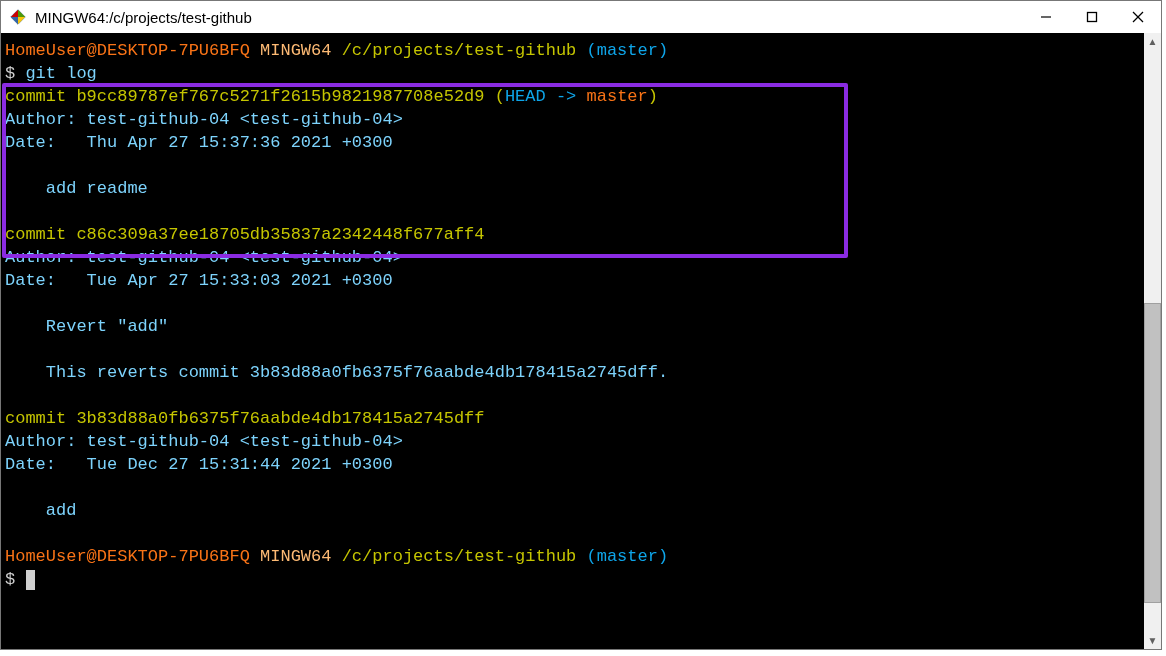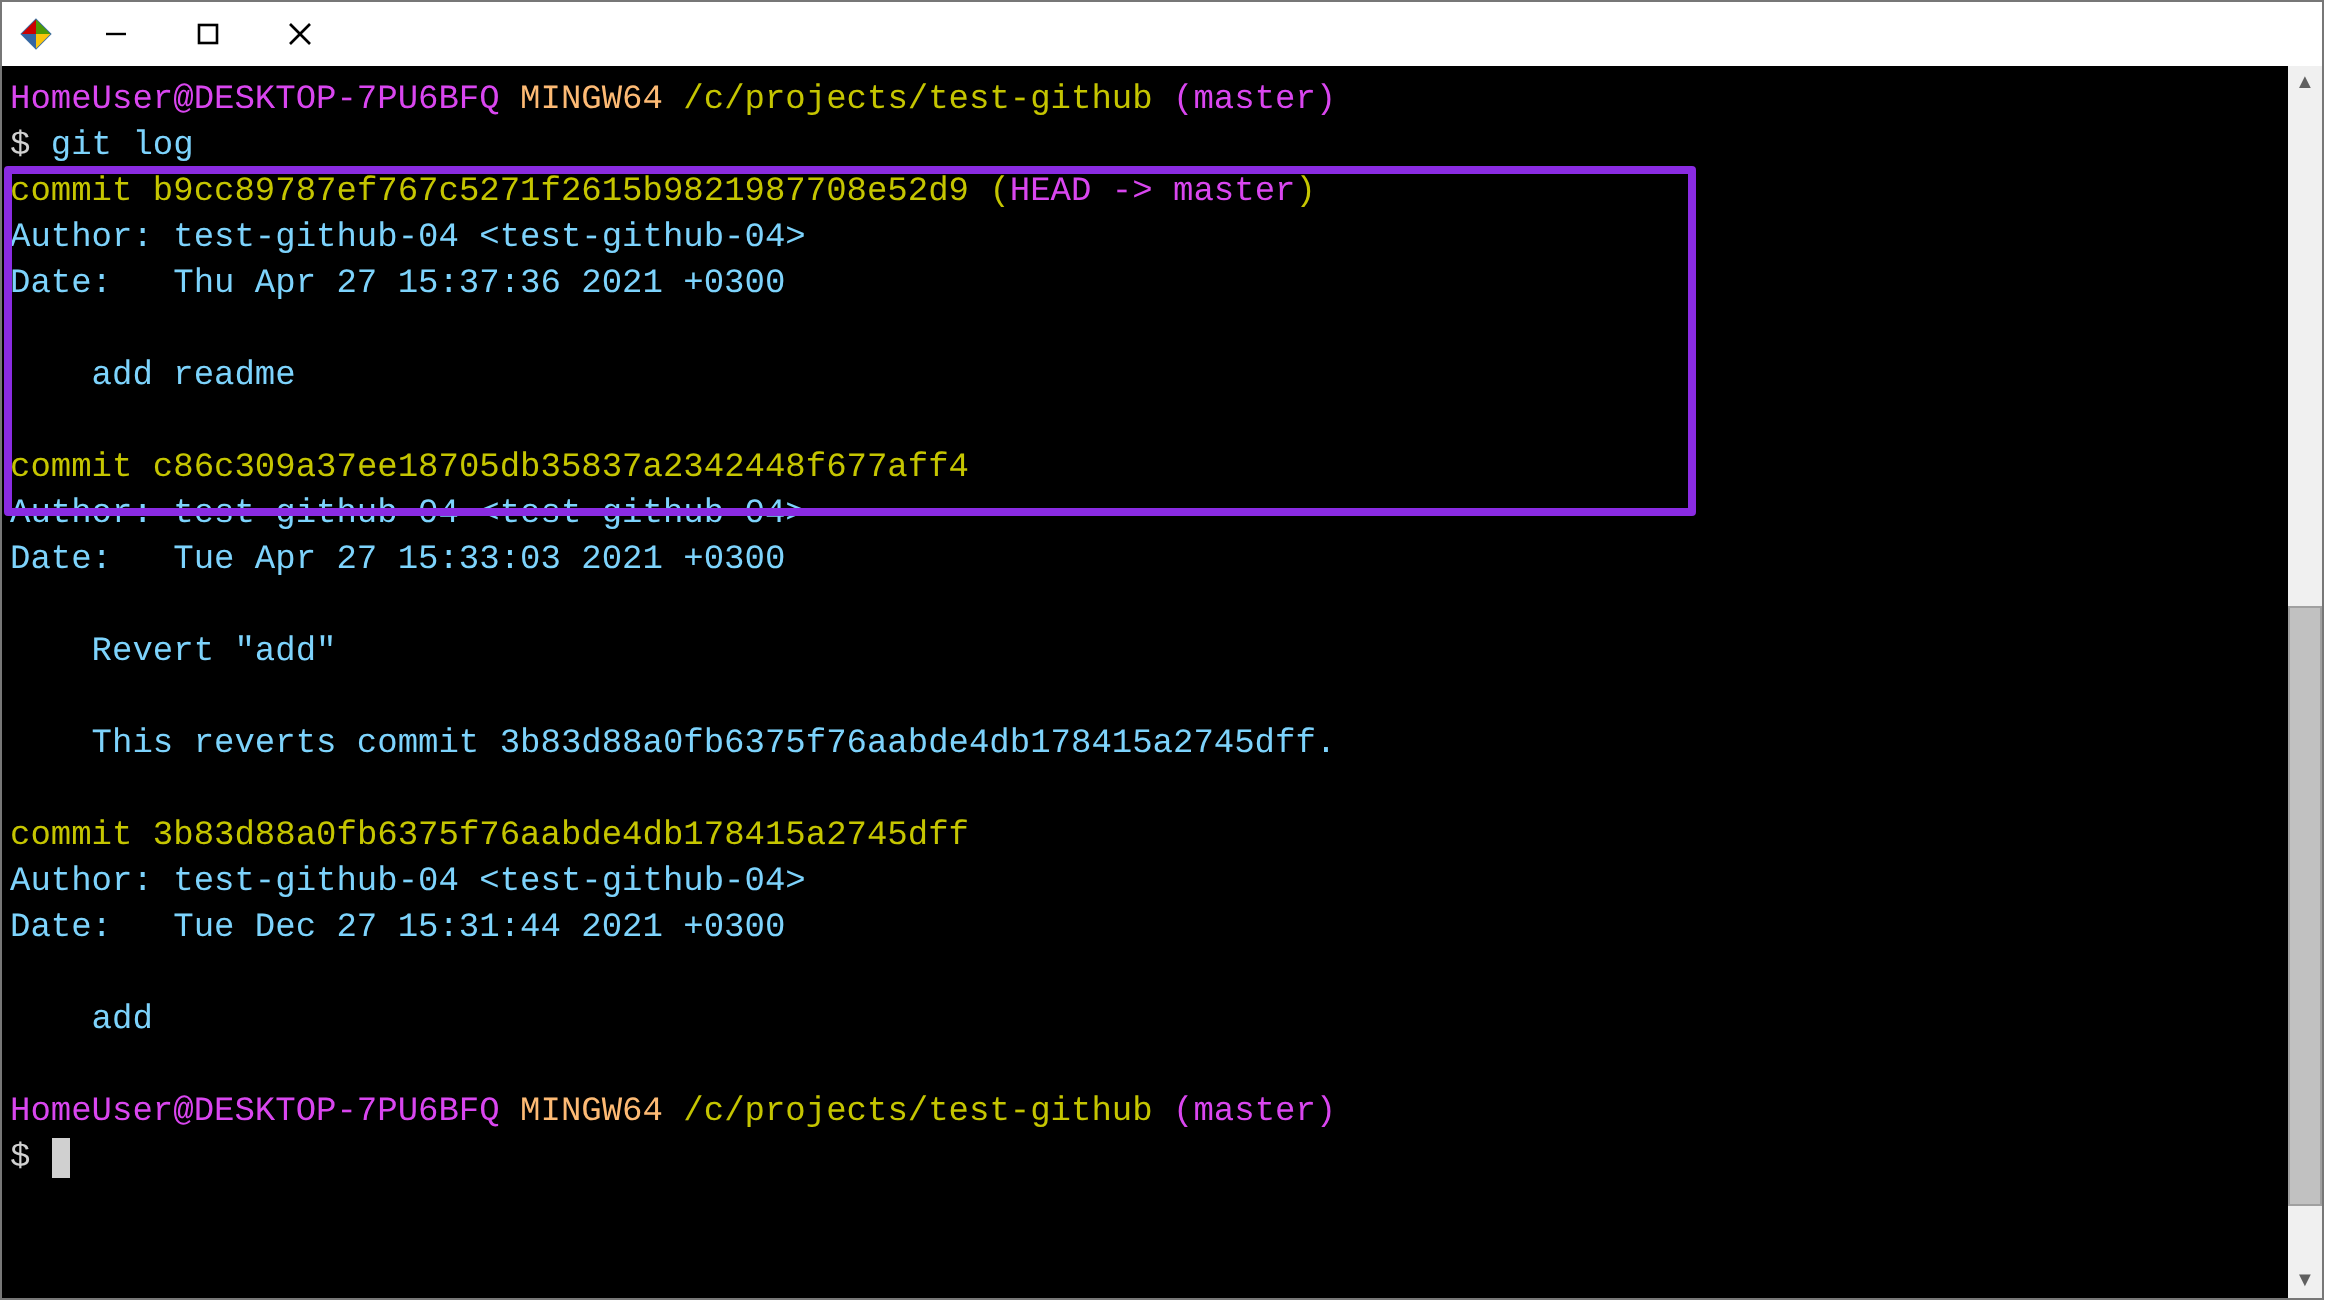--- a/index.html
+++ b/index.html
@@ -14,24 +14,24 @@
 
   .terminal-wrap { position: relative; height: calc(100% - 32px); display: flex; }
   .terminal { flex: 1; background: #000; font-family: Consolas, "Courier New", monospace; font-size: 17px; line-height: 23px; color: #cfcfcf; padding: 6px 2px 6px 4px; white-space: pre; overflow: hidden; }
   .scrollbar { width: 17px; background: #f0f0f0; position: relative; }
   .scroll-thumb { position: absolute; left: 0; width: 17px; background: #c1c1c1; border: 1px solid #a0a0a0;  top: 270px; height: 300px; }
   .scroll-up, .scroll-down { position: absolute; left: 0; width: 17px; height: 17px; display: flex; align-items: center; justify-content: center; font-size: 10px; color: #606060; background: #f0f0f0;}
   .scroll-up { top: 0; }
   .scroll-down { bottom: 0; }
 
   
-  .c-green  { color: #d946ef; }      
+  .c-green  { color: #f97316; }      
   .c-yellow { color: #c5c500; margin-top: 24px; }      
   .c-purple { color: #fdba74; }      
-  .c-cyan   { color: #d946ef; }      
+  .c-cyan   { color: #0ea5e9; }      
   .c-white  { color: #7dd3fc; }
 
   .highlight-box {
     position: absolute;
     border: 4px solid #8a2be2; 
     border-radius: 2px;
     pointer-events: none;
     left: 1px; top: 50px;
     width: 846px; height: 175px;
   }
@@ -56,20 +56,21 @@
   <div class="titlebar">
     <span class="icon mintty-icon">
       <svg viewBox="0 0 20 20">
         <polygon points="10,2 18,10 10,18 2,10" fill="#fff" stroke="#3b6ea5" stroke-width="1"></polygon>
         <polygon points="10,2 18,10 10,10" fill="#4e9a06"></polygon>
         <polygon points="10,2 2,10 10,10" fill="#cc0000"></polygon>
         <polygon points="2,10 10,18 10,10" fill="#3465a4"></polygon>
         <polygon points="18,10 10,18 10,10" fill="#f9c50b"></polygon>
       </svg>
     </span>
+    <span class="title">MINGW64:/c/projects/test-github</span>
     <div class="win-controls">
       <div class="win-btn">
         <svg width="12" height="12">
             <line x1="1" y1="6" x2="11" y2="6" stroke="#000" stroke-width="1.2"></line>
           </svg>
       </div>
       <div class="win-btn">
         <svg width="12" height="12">
             <rect x="1.5" y="1.5" width="9" height="9" fill="none" stroke="#000" stroke-width="1.3"></rect>
           </svg>

